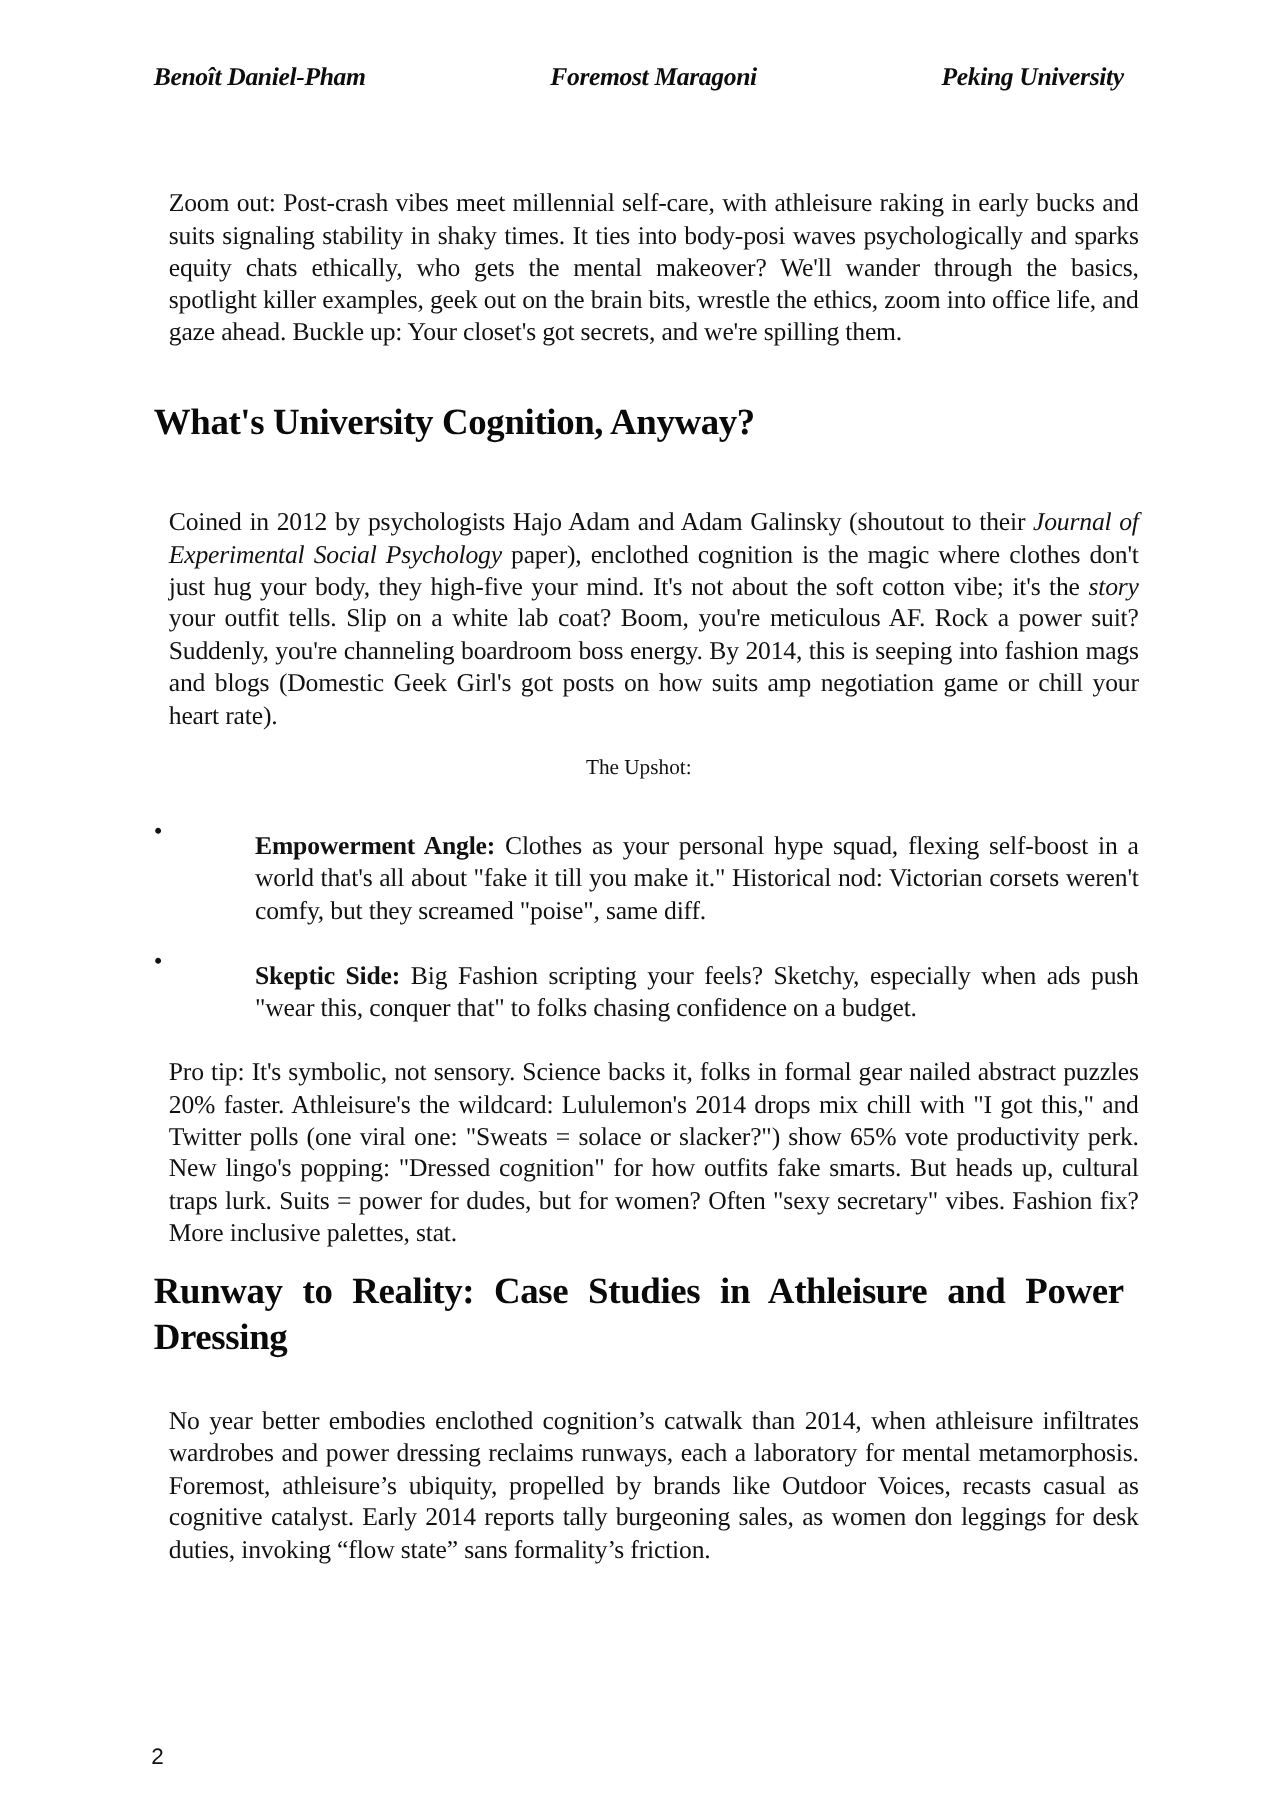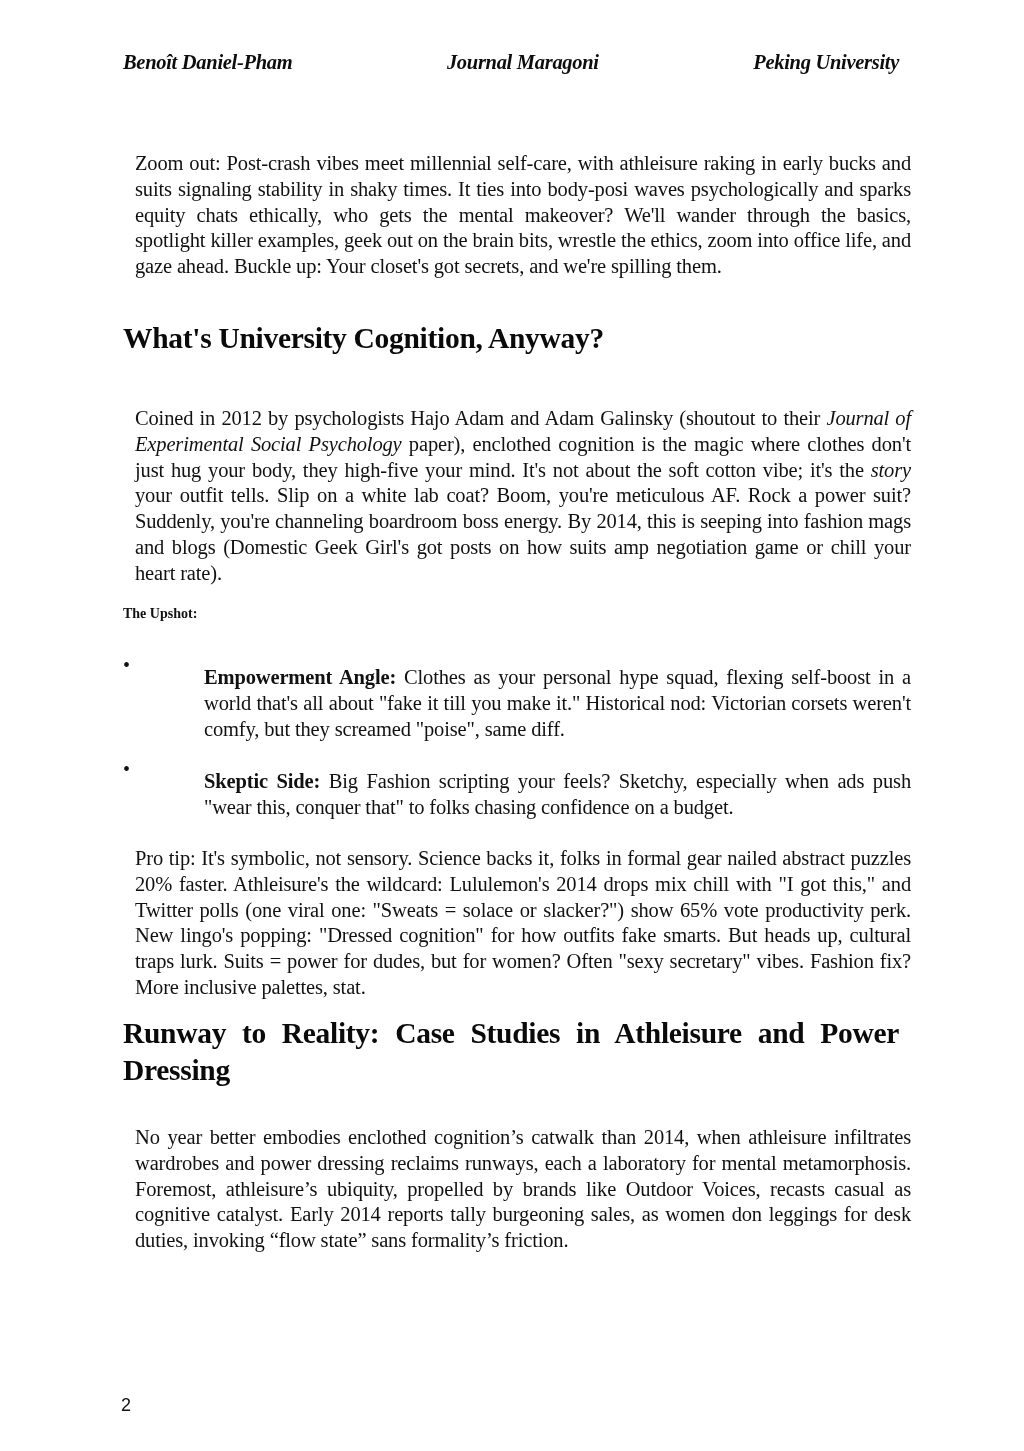--- a/index.html
+++ b/index.html
@@ -49,24 +49,25 @@
       line-height: 37px;
       margin: 0;
       letter-spacing: -0.3px;
       color: #0a0a0a;
     }
     .h1.justify {
       text-align: justify;
       text-align-last: left;
     }
     .h3 {
-      font-weight: bold;
-      font-size: 14px;
+      font-weight: normal;
+      font-size: 17px;
       line-height: 26px;
       margin: 0;
+      text-align: center;
     }
     .abs { position: absolute; left: 0; width: 776px; }
     .bullet-row {
       position: absolute;
       left: 0;
       width: 776px;
     }
     .bullet-dot {
       position: absolute;
       left: 0;
@@ -88,21 +89,21 @@
       font-family: "Liberation Sans", "DejaVu Sans", sans-serif;
       font-size: 18px;
       color: #111111;
     }
   </style>
 </head>
 <body>
 
 <div class="running-header">
   <span>Benoît Daniel-Pham</span>
-  <span>Journal Maragoni</span>
+  <span>Foremost Maragoni</span>
   <span>Peking University</span>
 </div>
 
 <div class="page">
 
   <p class="body-text abs" style="top:139px;">Zoom out: Post-crash vibes meet millennial self-care, with athleisure raking in early bucks and suits signaling stability in shaky times. It ties into body-posi waves psychologically and sparks equity chats ethically, who gets the mental makeover? We'll wander through the basics, spotlight killer examples, geek out on the brain bits, wrestle the ethics, zoom into office life, and gaze ahead. Buckle up: Your closet's got secrets, and we're spilling them.</p>
 
   <h1 class="h1 abs" style="top:320px;">What's University Cognition, Anyway?</h1>
 
   <p class="body-text abs" style="top:394px;"><span>Coined in 2012 by psychologists Hajo Adam and Adam Galinsky (shoutout to their </span><span class="ital">Journal of Experimental Social Psychology</span><span> paper), enclothed cognition is the magic where clothes don't just hug your body, they high-five your mind. It's not about the soft cotton vibe; it's the </span><span class="ital">story</span><span> your outfit tells. Slip on a white lab coat? Boom, you're meticulous AF. Rock a power suit? Suddenly, you're channeling boardroom boss energy. By 2014, this is seeping into fashion mags and blogs (Domestic Geek Girl's got posts on how suits amp negotiation game or chill your heart rate).</span></p>

